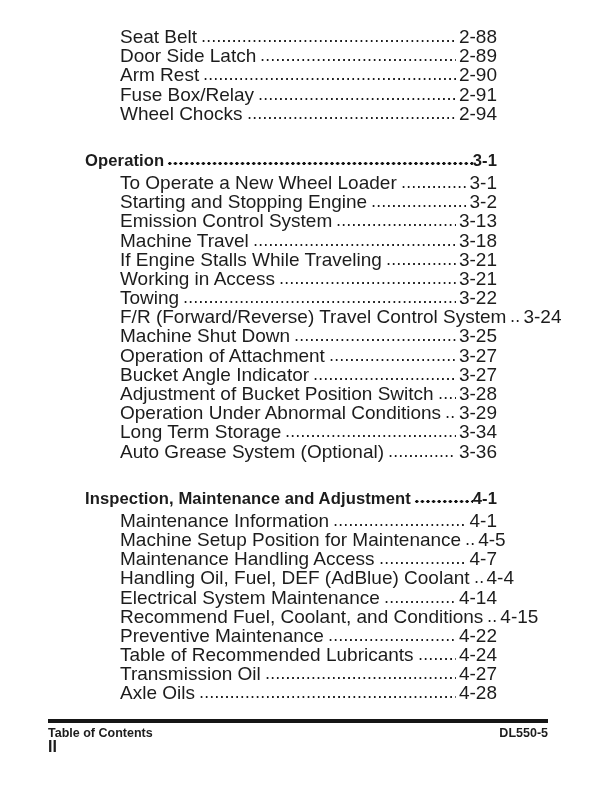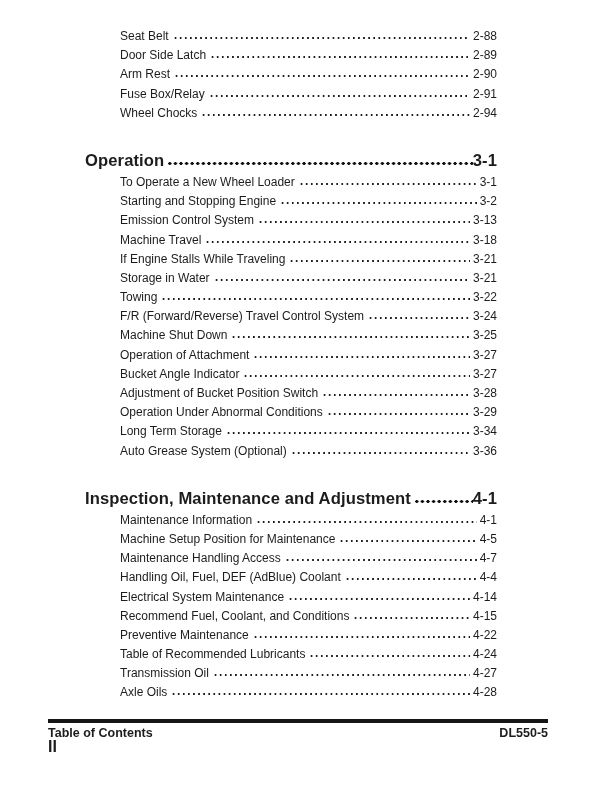--- a/index.html
+++ b/index.html
@@ -17,21 +17,21 @@
     left: 85px; top: 27px;
     width: 412px;
   }
   .section + .section { margin-top: 26px; }
 
   .row {
     display: flex;
     align-items: baseline;
     height: 19.2px;
     line-height: 19.2px;
-    font-size: 12px;
+    font-size: 19px;
   }
   .row.heading {
     font-weight: bold;
     font-size: 16.6px;
     height: 24px;
     line-height: 24px;
     letter-spacing: 0.1px;
   }
   .row.item { margin-left: 35px; }
 
@@ -139,21 +139,21 @@
       <span class="t">Machine Travel</span>
       <span class="dots"></span>
       <span class="p">3-18</span>
     </div>
     <div class="row item">
       <span class="t">If Engine Stalls While Traveling</span>
       <span class="dots"></span>
       <span class="p">3-21</span>
     </div>
     <div class="row item">
-      <span class="t">Storage in Water</span>
+      <span class="t">Working in Access</span>
       <span class="dots"></span>
       <span class="p">3-21</span>
     </div>
     <div class="row item">
       <span class="t">Towing</span>
       <span class="dots"></span>
       <span class="p">3-22</span>
     </div>
     <div class="row item">
       <span class="t">F/R (Forward/Reverse) Travel Control System</span>

